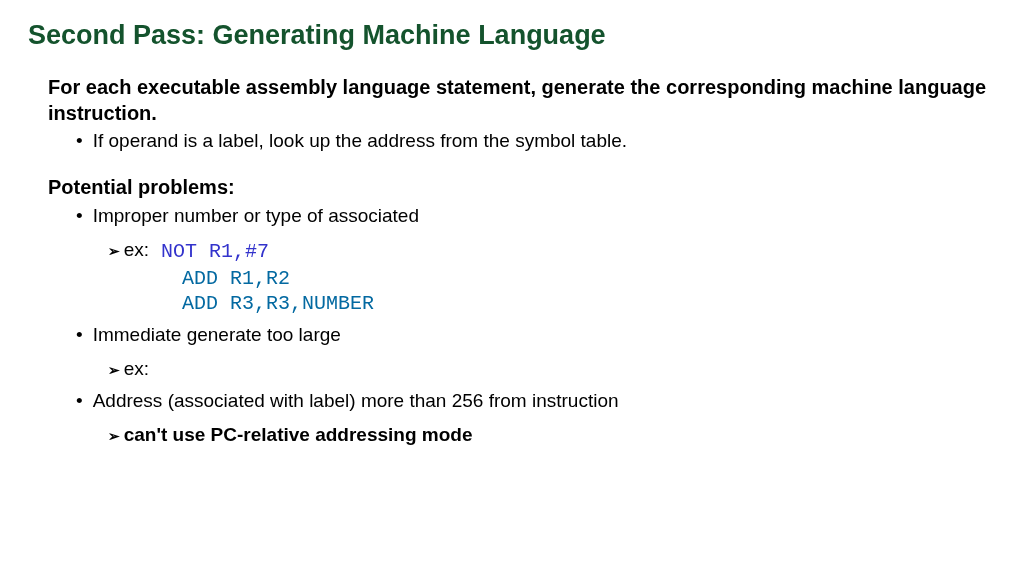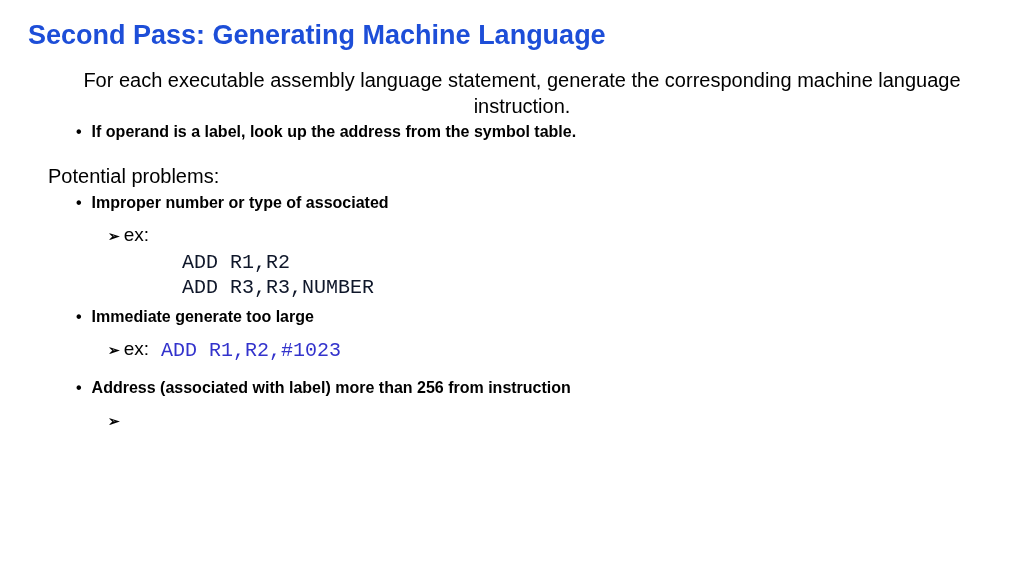--- a/index.html
+++ b/index.html
@@ -6,47 +6,46 @@
     margin: 0;
     padding: 20px 28px;
     font-family: Arial, Helvetica, sans-serif;
     background: #ffffff;
     color: #000000;
     width: 1024px;
     height: 576px;
     box-sizing: border-box;
   }
   .title {
-    color: #1d4ed8;
+    color: #14532d;
     font-size: 27px;
     font-weight: bold;
-    margin-bottom: 16px;
+    margin-bottom: 23px;
   }
   .intro {
     font-size: 20px;
-    font-weight: normal;
+    font-weight: bold;
     margin-left: 20px;
     margin-bottom: 4px;
     line-height: 1.3;
-    text-align: center;
   }
   .bullet {
-    font-size: 16px;
-    font-weight: bold;
+    font-size: 19px;
+    font-weight: normal;
     margin-left: 48px;
     margin-bottom: 12px;
     display: flex;
   }
   .bullet::before {
     content: "•";
     margin-right: 10px;
   }
   .section-header {
     font-size: 20px;
-    font-weight: normal;
+    font-weight: bold;
     margin-left: 20px;
     margin-top: 24px;
     margin-bottom: 6px;
   }
   .sub-arrow {
     font-size: 19px;
     font-weight: bold;
     margin-left: 80px;
     margin-bottom: 2px;
     display: flex;
@@ -66,21 +65,21 @@
     color: #3333cc;
     font-weight: normal;
     white-space: pre;
     margin-left: 12px;
     font-size: 20px;
     line-height: 1.25;
   }
   .code-indent {
     margin-left: 154px;
     font-family: "Courier New", Courier, monospace;
-    color: #0f172a;
+    color: #0369a1;
     font-size: 20px;
     line-height: 1.25;
   }
 </style>
 </head>
 <body>
 
 <div class="title">Second Pass: Generating Machine Language</div>
 
 <div class="intro">For each executable assembly language statement, generate the corresponding machine language instruction.</div>
@@ -91,33 +90,34 @@
 
 <div class="section-header">Potential problems:</div>
 
 <div class="bullet">
   <span>Improper number or type of associated</span>
 </div>
 
 <div class="sub-arrow">
   <span class="arrow-icon">➢</span>
   <span class="ex-label">ex:</span>
+  <span class="code">NOT R1,#7</span>
 </div>
 <div class="code-indent">ADD R1,R2</div>
 <div class="code-indent">ADD R3,R3,NUMBER</div>
 
 <div class="bullet" style="margin-top:8px">
   <span>Immediate generate too large</span>
 </div>
 
 <div class="sub-arrow">
   <span class="arrow-icon">➢</span>
   <span class="ex-label">ex:</span>
-  <span class="code">ADD R1,R2,#1023</span>
 </div>
 
-<div class="bullet" style="margin-top:16px">
+<div class="bullet" style="margin-top:8px">
   <span>Address (associated with label) more than 256 from instruction</span>
 </div>
 
 <div class="sub-arrow">
   <span class="arrow-icon">➢</span>
+  <span>can't use PC-relative addressing mode</span>
 </div>
 
 </body></html>

